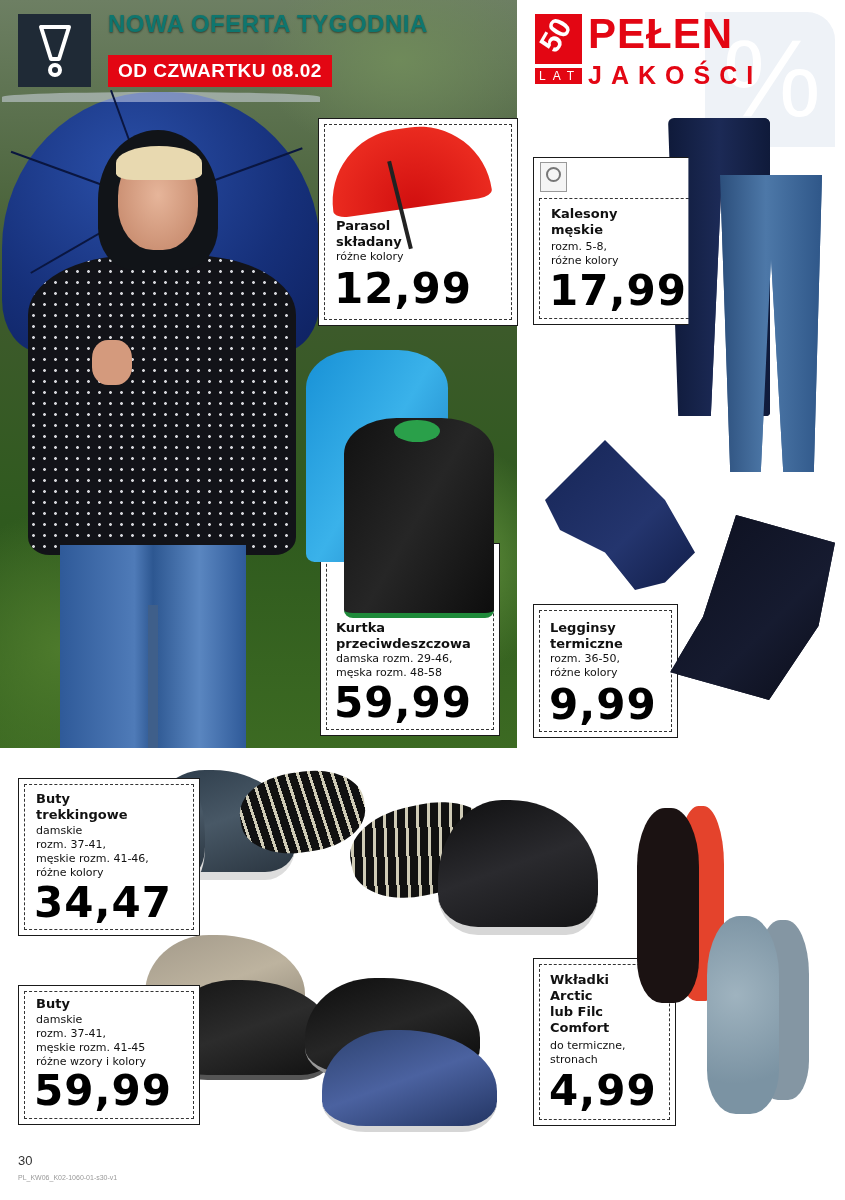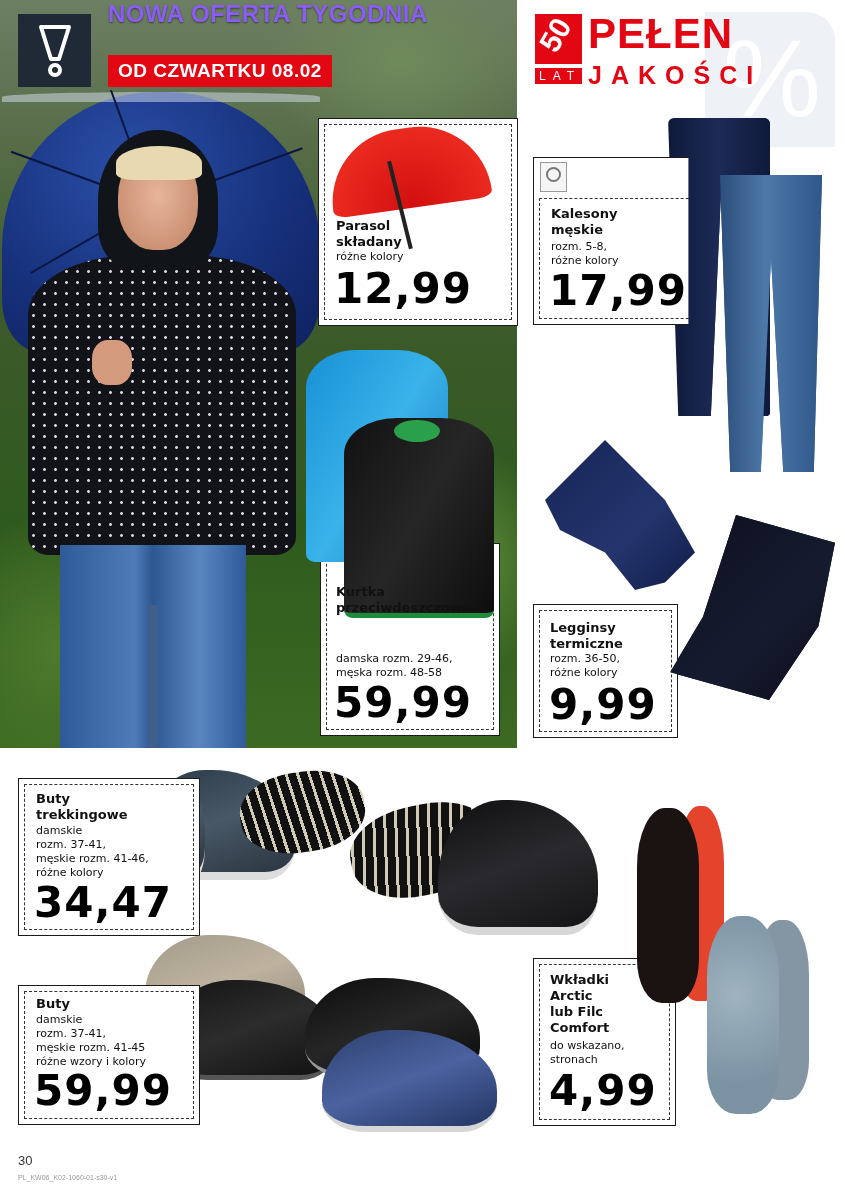--- a/index.html
+++ b/index.html
@@ -22,21 +22,21 @@
   .woman-hair { position:absolute; left: 116px; top: 146px; width: 86px; height: 34px; background:#e8d9b0; border-radius: 50% 50% 20% 20%; }
   .woman-jacket { position:absolute; left: 28px; top: 255px; width: 268px; height: 300px; background-color:#121318;
     background-image: radial-gradient(circle, #d7d8dc 1.2px, transparent 1.6px); background-size: 11px 11px;
     border-radius: 40% 40% 8% 8% / 20% 20% 6% 6%; }
   .woman-hand { position:absolute; left: 92px; top: 340px; width: 40px; height: 45px; background:#d49a7d; border-radius: 40%; }
   .woman-jeans { position:absolute; left: 60px; top: 545px; width: 186px; height: 203px; background: linear-gradient(90deg, #2f5a99 0%, #4f7bb8 40%, #2d5791 50%, #5a86c0 75%, #2f5a99 100%); }
   .woman-jeans::after { content:""; position:absolute; left: 88px; top: 60px; width: 10px; height: 143px; background:#3f5f8a; }
 
   .badge-icon { position: absolute; left: 18px; top: 14px; width: 73px; height: 73px; background: #1f2a36; display:flex; align-items:center; justify-content:center; }
   .badge-icon svg { width: 40px; height: 56px; }
-  .headline { position: absolute; left: 108px; top: 0; color: #8b5cf6; font-family: "Liberation Sans", sans-serif; font-weight: bold; font-size: 24px; letter-spacing: 0.5px; text-shadow: 0 1px 2px rgba(0,0,0,.5); }
+  .headline { position: absolute; left: 108px; top: 10px; color: #0f766e; font-family: "Liberation Sans", sans-serif; font-weight: bold; font-size: 24px; letter-spacing: 0.5px; text-shadow: 0 1px 2px rgba(0,0,0,.5); }
   .date-banner { position: absolute; left: 108px; top: 55px; width: 224px; height: 32px; background: #e30613; color: #fff; font-family: "Liberation Sans", sans-serif; font-weight: bold; font-size: 19px; line-height: 32px; padding-left: 10px; letter-spacing: 0.5px; }
 
   
   .logo { position:absolute; left: 535px; top: 14px; }
   .logo-50 { position:absolute; left: 0; top: 0; width: 47px; height: 50px; background:#e30613; }
   .logo-50 span { position:absolute; left: 4px; top: 4px; color:#fff; font-family:"Liberation Sans", sans-serif; font-weight:bold; font-size: 30px; transform: rotate(-60deg); display:block; }
   .logo-lat { position:absolute; left: 0; top: 54px; width: 47px; height: 16px; background:#e30613; color:#fff; font-family:"Liberation Sans", sans-serif; font-size: 12px; line-height: 16px; letter-spacing: 7px; padding-left: 4px; }
   .logo-pelen { position:absolute; left: 53px; top: -4px; color:#e30613; font-family:"Liberation Sans", sans-serif; font-weight:bold; font-size: 42px; letter-spacing: 1px; white-space:nowrap; }
   .logo-jakosci { position:absolute; left: 53px; top: 47px; color:#e30613; font-family:"Liberation Sans", sans-serif; font-weight:bold; font-size: 25px; letter-spacing: 9px; white-space:nowrap; }
   .watermark { position:absolute; left: 705px; top: 12px; width: 130px; height: 135px; background: #eef2f7; border-radius: 0 28px 0 0; }
@@ -148,21 +148,21 @@
 </div>
 <div class="price" style="left:549px;top:266px;font-size:42px;">17,99</div>
 <div class="pants-navy" style="left:668px;top:118px;width:102px;height:298px;z-index:1;clip-path: polygon(20% 0,100% 0,100% 100%,62% 100%,52% 25%,42% 100%,20% 100%);"></div>
 <div class="pants-blue" style="z-index:2;"></div>
 
 <div class="pbox" style="left:320px;top:543px;width:180px;height:193px;">
   <div class="pbox-inner"></div>
 </div>
 <div class="jacket-blue"></div>
 <div class="jacket-black"></div>
-<div class="ptitle" style="left:336px;top:584px;">
+<div class="ptitle" style="left:336px;top:620px;">
   <div>Kurtka</div>
     <div>przeciwdeszczowa</div>
 </div>
 <div class="pdesc" style="left:336px;top:652px;">
   <div>damska rozm. 29-46,</div>
     <div>męska rozm. 48-58</div>
 </div>
 <div class="price" style="left:334px;top:678px;font-size:42px;">59,99</div>
 
 <div class="pbox" style="left:533px;top:604px;width:145px;height:134px;">
@@ -226,21 +226,21 @@
 <div class="insole-black"></div>
 <div class="insole-felt2"></div>
 <div class="insole-felt1"></div>
 <div class="ptitle" style="left:550px;top:972px;">
   <div>Wkładki</div>
     <div>Arctic</div>
     <div>lub Filc</div>
     <div>Comfort</div>
 </div>
 <div class="pdesc" style="left:550px;top:1039px;">
-  <div>do wskazano,</div>
+  <div>do termiczne,</div>
     <div>stronach</div>
 </div>
 <div class="price" style="left:549px;top:1066px;font-size:42px;">4,99</div>
 
 <div class="footer-page">30</div>
 <div class="footer-code">PL_KW06_K02-1060-01-s30-v1</div>
 <div class="footer-legal">
 </div>
 
 </body></html>

